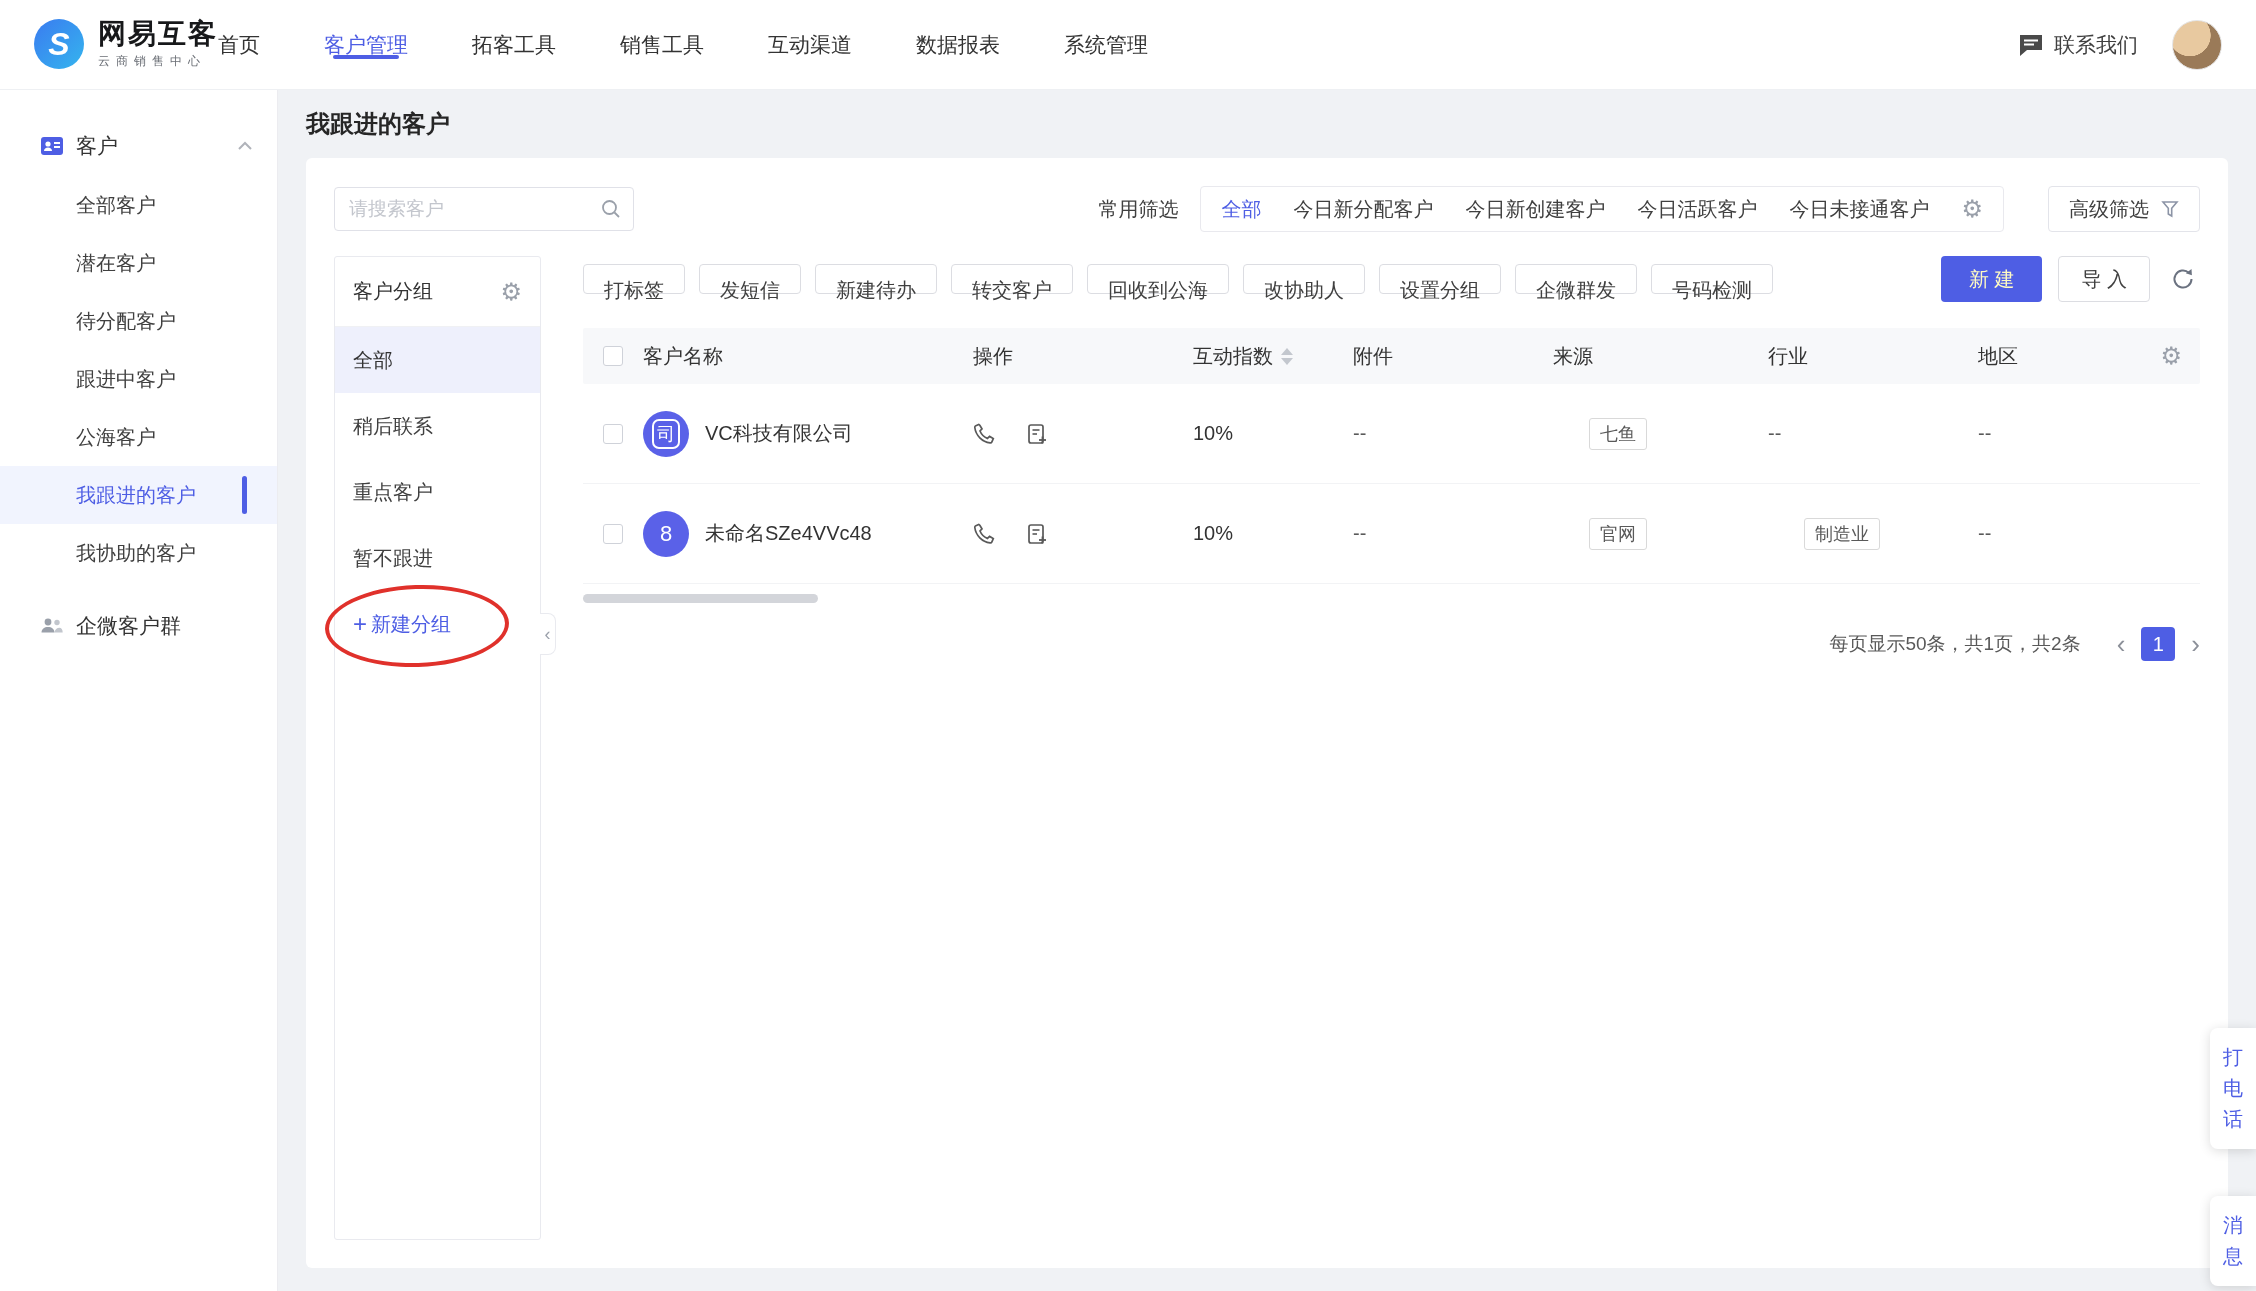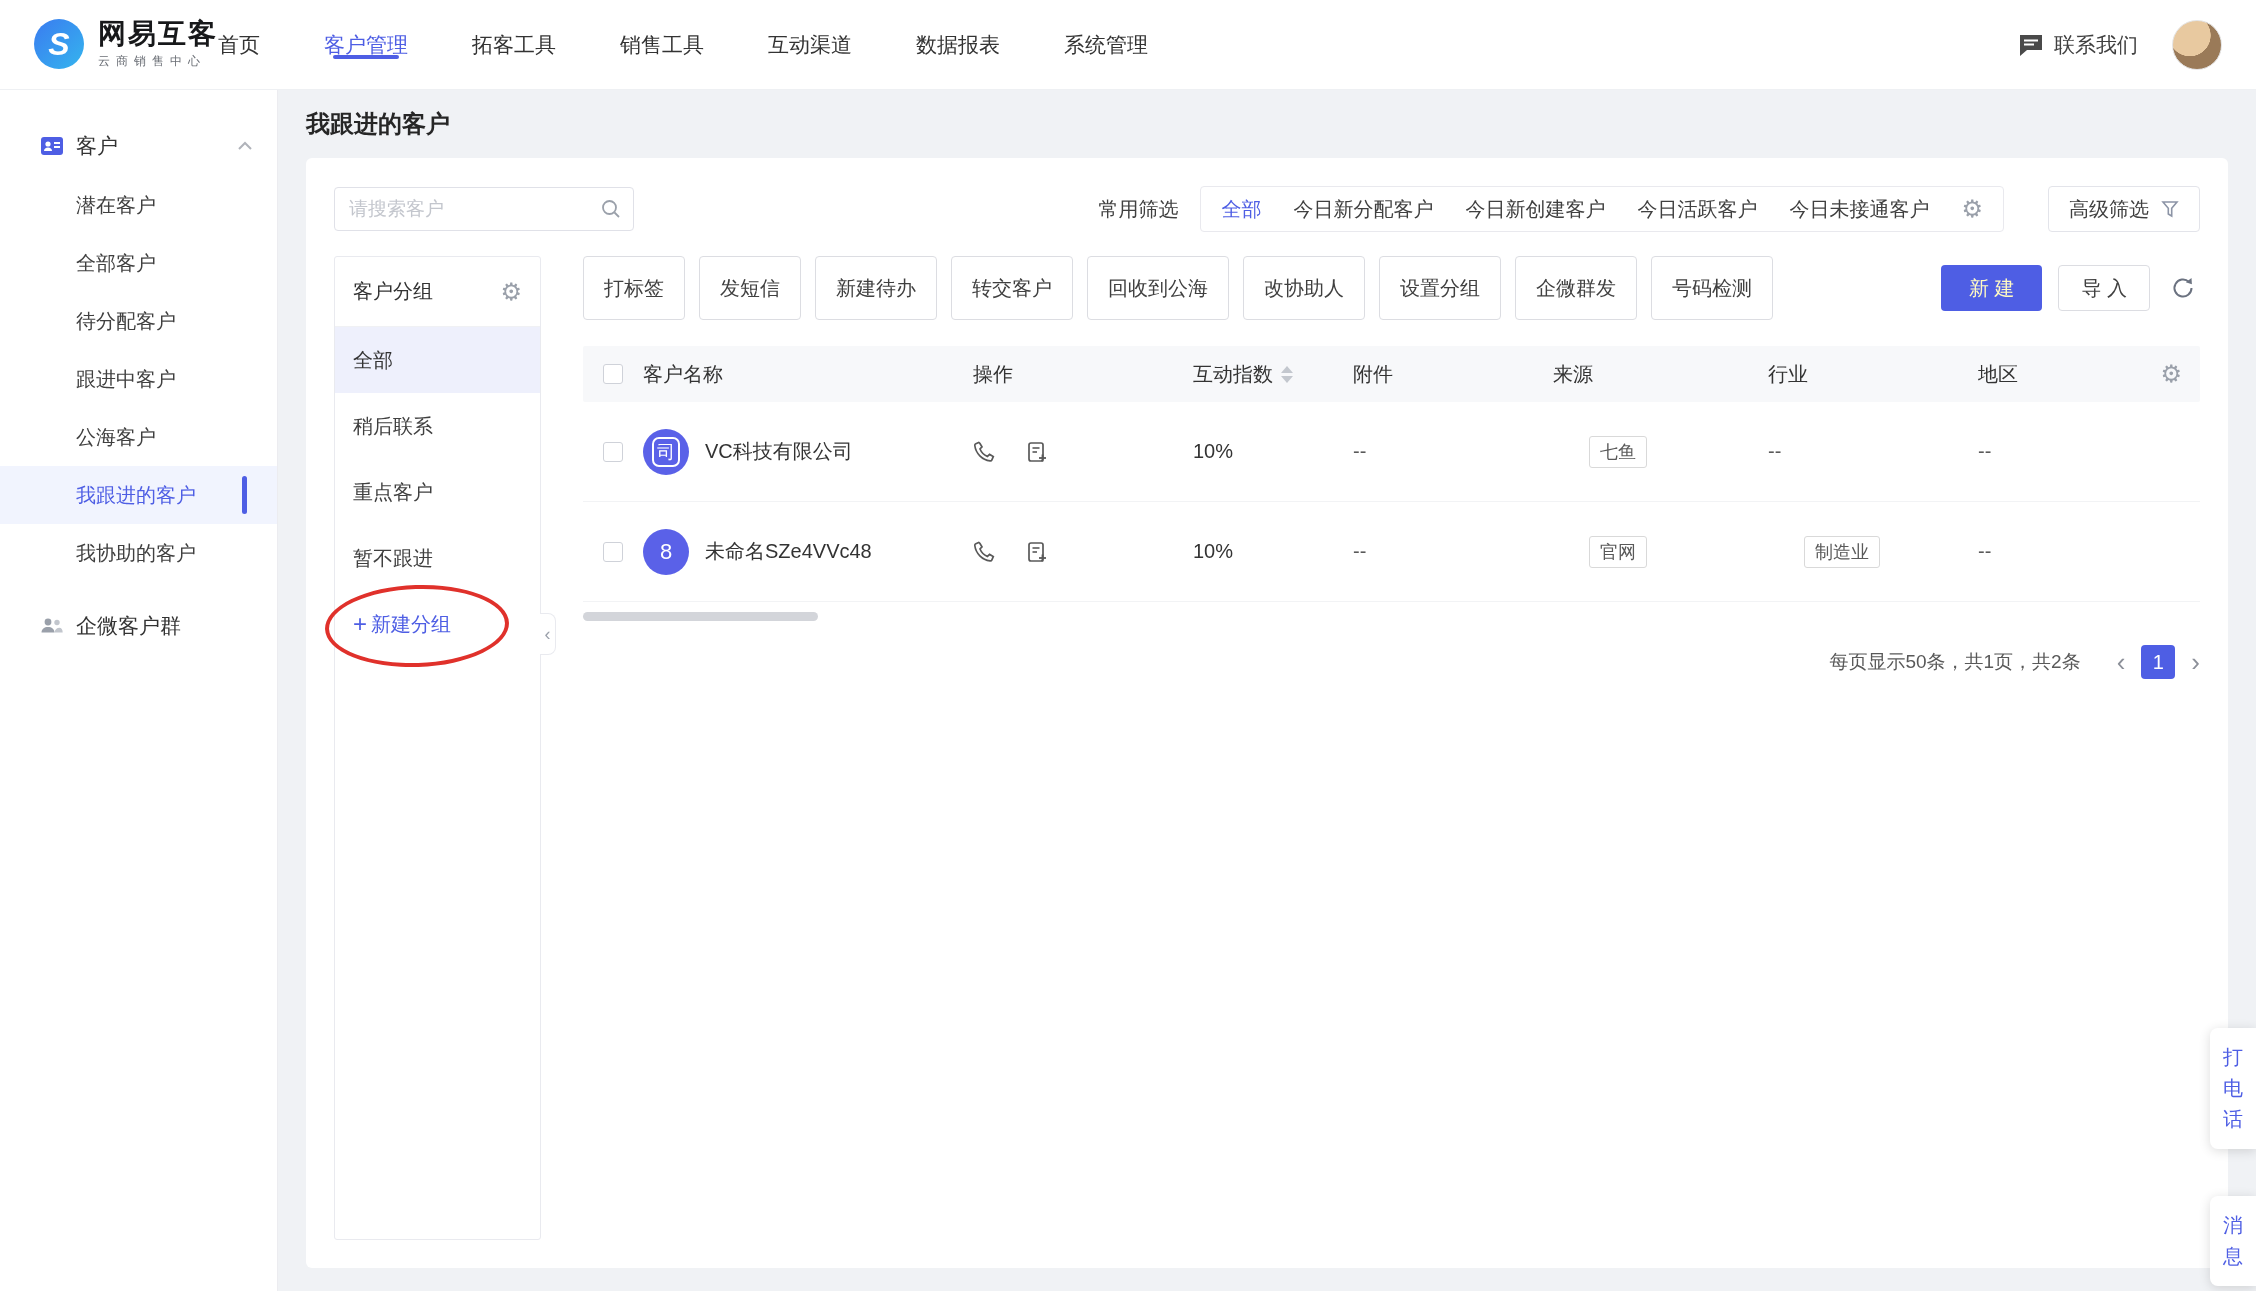--- a/index.html
+++ b/index.html
@@ -78,21 +78,21 @@
   .group-new .plus { font-size:24px; line-height:1; }
   .collapse-tab { position:absolute; right:-16px; top:356px; width:16px; height:42px; background:#fff;
     border:1px solid #e9eaef; border-left:none; border-radius:0 8px 8px 0; display:flex;
     align-items:center; justify-content:center; color:#9aa0aa; font-size:18px; cursor:pointer; }
   .annotation { position:absolute; left:-10px; top:328px; width:184px; height:82px;
     border:4px solid #e0312b; border-radius:50%; transform:rotate(-2deg); pointer-events:none; z-index:3; }
 
   
   .table-area { flex:1; margin-left:42px; min-width:0; display:flex; flex-direction:column; }
   .toolbar { display:flex; align-items:center; gap:14px; flex-shrink:0; }
-  .tb-btn { height:64px; padding:0 20px; border:1px solid #dcdde2; border-radius:4px; background:#fff;
+  .tb-btn { height:30px; padding:12px 20px; border:1px solid #dcdde2; border-radius:4px; background:#fff;
     font-size:20px; color:#404040; cursor:pointer;
     font-family:"Liberation Sans","DejaVu Sans",sans-serif; }
   .tb-right { margin-left:auto; display:flex; align-items:center; gap:16px; }
   .btn-primary { height:46px; padding:0 28px; border:none; border-radius:4px; background:#4e5ee4;
     color:#fef9c3; font-size:20px; cursor:pointer; font-family:"Liberation Sans","DejaVu Sans",sans-serif; }
   .btn-import { height:46px; padding:0 22px; border:1px solid #dcdde2; border-radius:4px; background:#fff;
     font-size:20px; color:#404040; cursor:pointer; font-family:"Liberation Sans","DejaVu Sans",sans-serif; }
   .refresh-btn { background:none; border:none; cursor:pointer; padding:4px; }
 
   .grid-row { display:grid;
@@ -192,22 +192,22 @@
             <rect x="14" y="10" width="6" height="2" fill="#fff"></rect>
           </svg>
       </span>
       <span>客户</span>
       <span class="chev">
         <svg width="16" height="10" viewBox="0 0 16 10">
             <polyline points="2,8 8,2 14,8" fill="none" stroke="#b0b3ba" stroke-width="2"></polyline>
           </svg>
       </span>
     </div>
+    <div class="side-item">全部客户</div>
     <div class="side-item">潜在客户</div>
-    <div class="side-item">全部客户</div>
     <div class="side-item">待分配客户</div>
     <div class="side-item">跟进中客户</div>
     <div class="side-item">公海客户</div>
     <div class="side-item active">我跟进的客户</div>
     <div class="side-item">我协助的客户</div>
     <div class="side-section side-bottom">
       <span>
         <svg width="24" height="18" viewBox="0 0 24 18">
             <circle cx="8" cy="5" r="3.4" fill="#9aa0aa"></circle>
             <path d="M1.5 15.5c0-3.6 2.9-5.6 6.5-5.6s6.5 2 6.5 5.6z" fill="#9aa0aa"></path>

